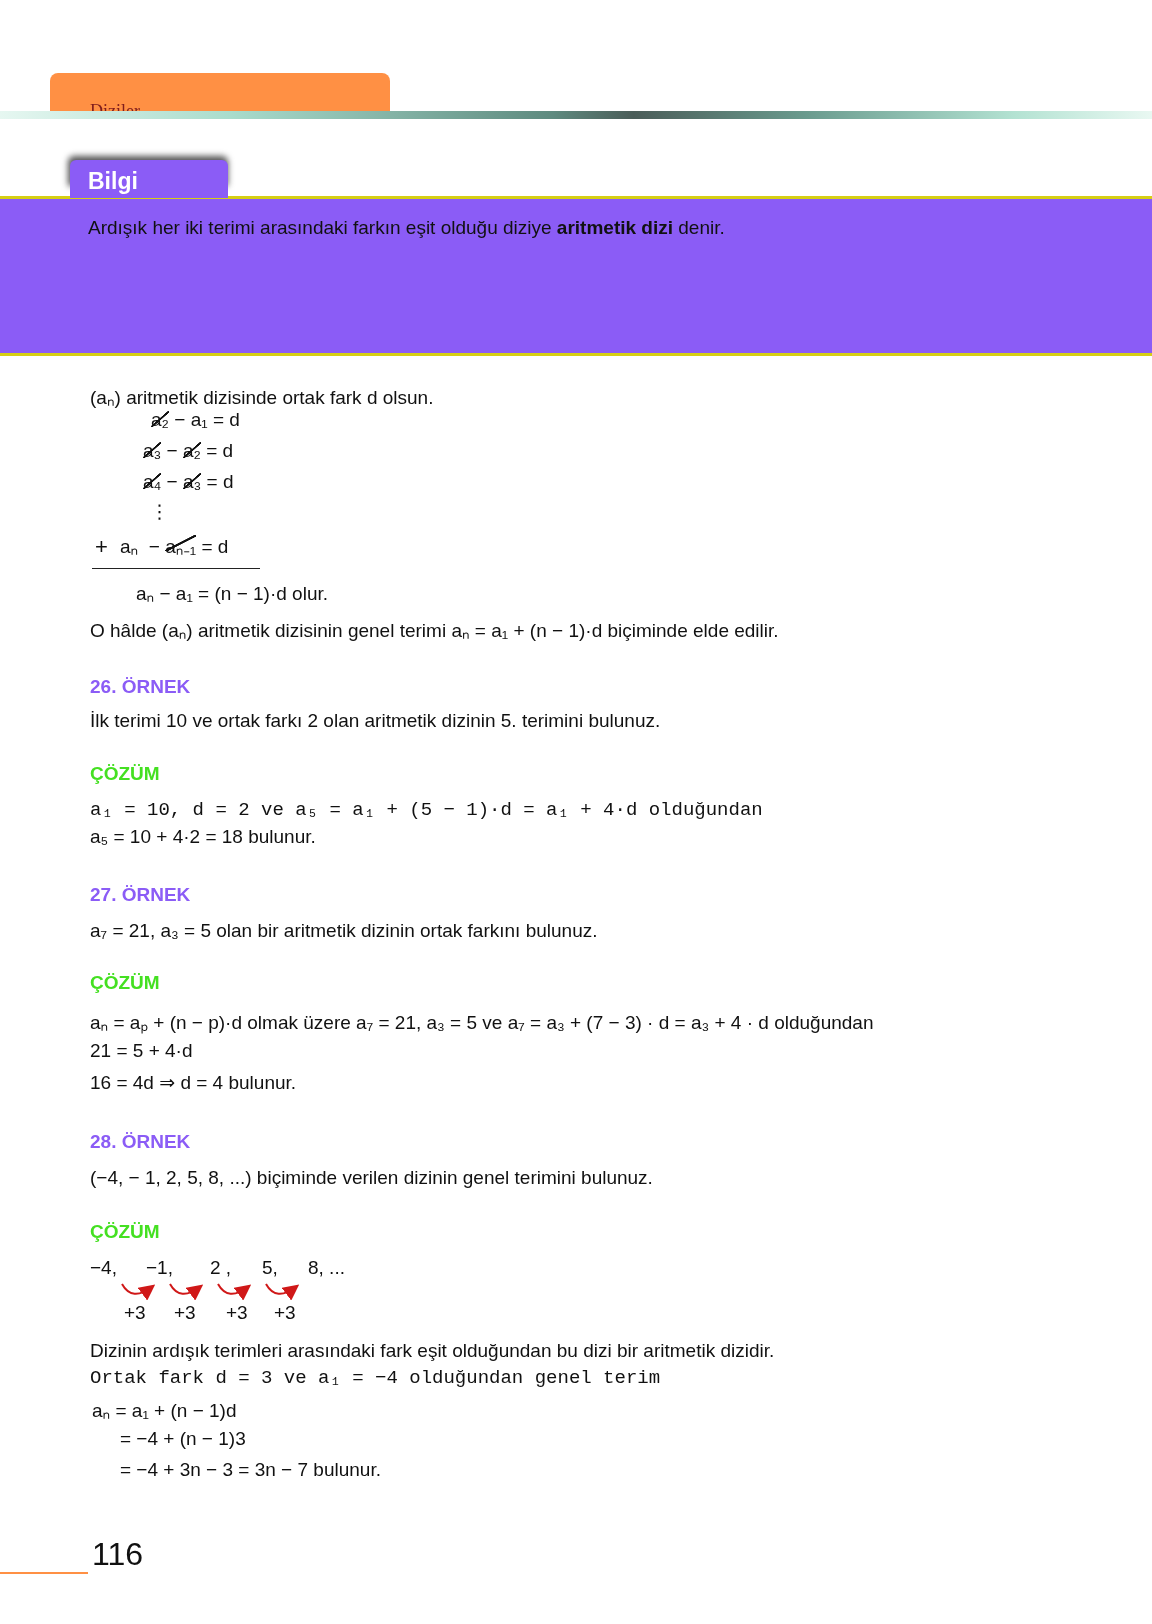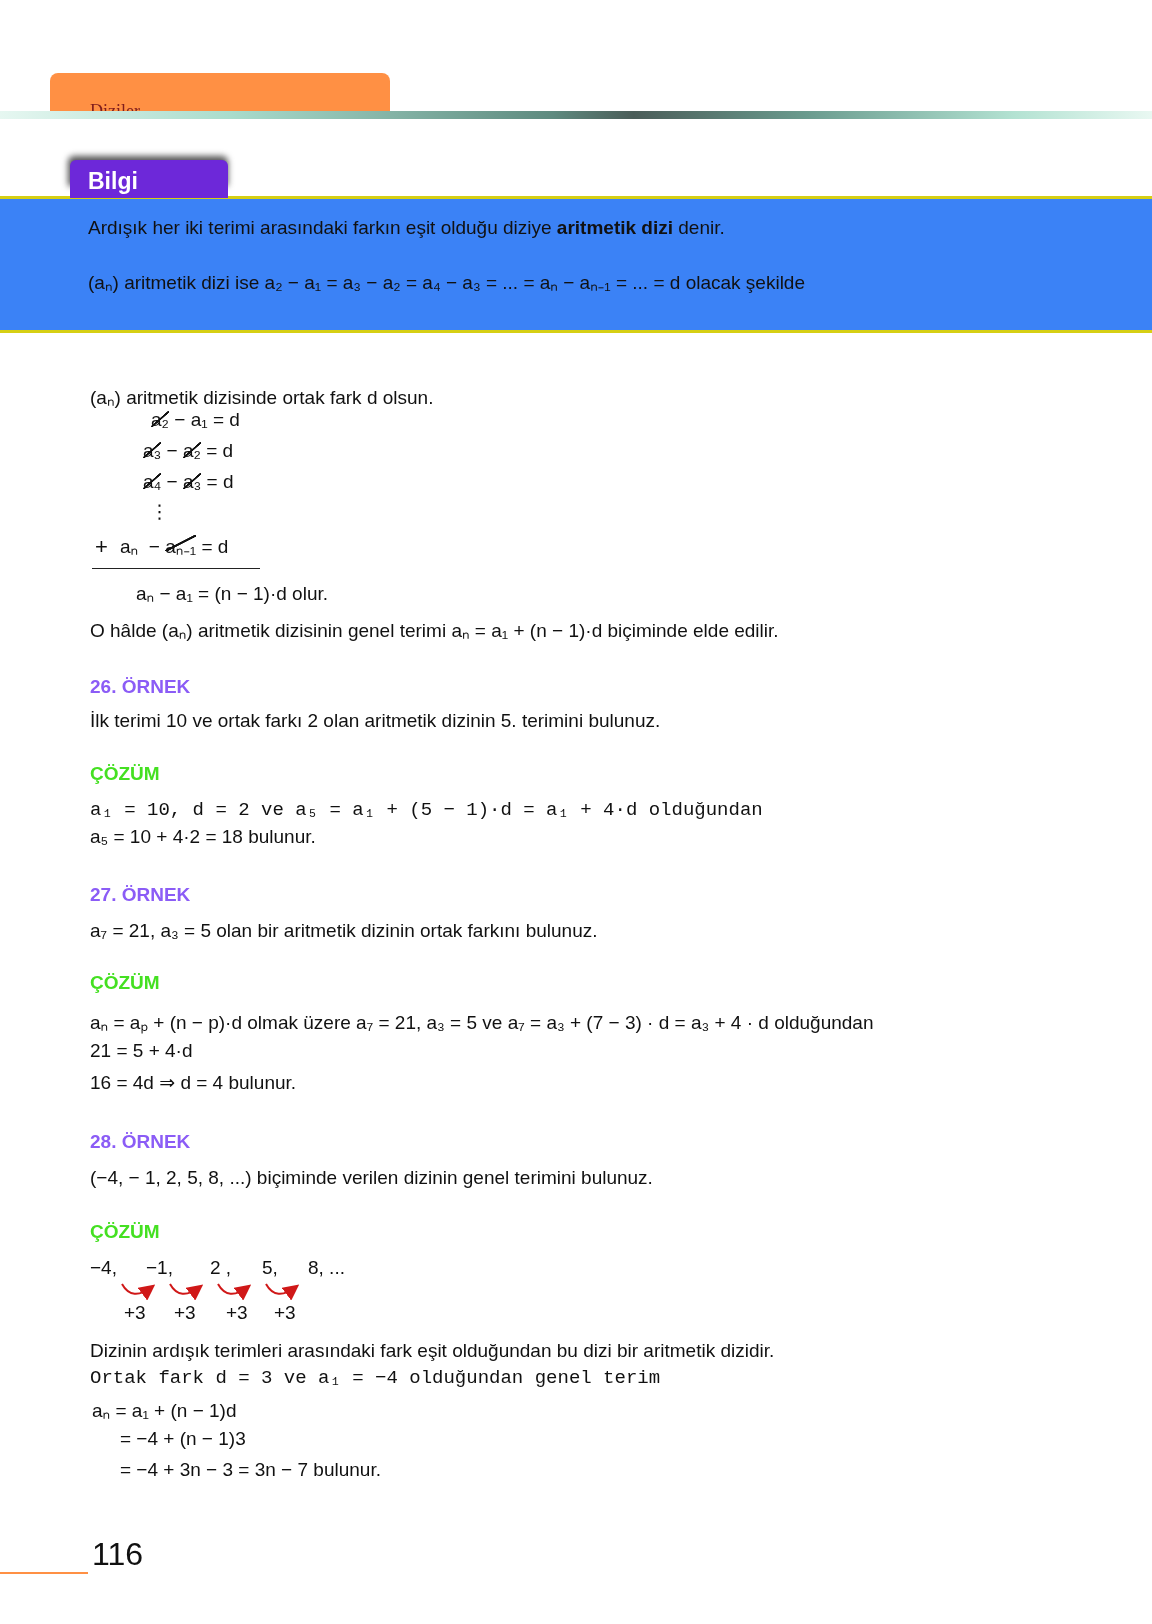--- a/index.html
+++ b/index.html
@@ -16,26 +16,26 @@
   .header-rule {
     left: 0; top: 111px; width: 1152px; height: 8px;
     background: linear-gradient(90deg, #e6f7f1 0%, #a9dccc 20%, #5e8a7f 48%, #4b5d59 55%, #6a9b8e 70%, #b3e2d2 88%, #e9f8f2 100%);
   }
   .bilgi-shadow {
     left: 68px; top: 156px; width: 160px; height: 30px;
     background: #555; filter: blur(3px); border-radius: 6px 6px 0 0;
   }
   .bilgi-tab {
     left: 70px; top: 160px; width: 158px; height: 38px;
-    background: #6d28d9; border-radius: 6px 6px 0 0;
+    background: #8b5cf6; border-radius: 6px 6px 0 0;
   }
   .bilgi-tab span { position: absolute; left: 18px; top: 8px; color: #fff; font-weight: bold; font-size: 23px; }
   .info-box {
-    left: 0; top: 196px; width: 1152px; height: 137px;
-    background: #3b82f6; border-top: 3px solid #d6cf14; border-bottom: 3px solid #d6cf14;
+    left: 0; top: 196px; width: 1152px; height: 160px;
+    background: #8b5cf6; border-top: 3px solid #d6cf14; border-bottom: 3px solid #d6cf14;
     box-sizing: border-box;
   }
   .line { position: absolute; white-space: nowrap; }
   .heading-ex { color: #8b5cf6; font-weight: bold; font-size: 19px; }
   .heading-sol { color: #44e021; font-weight: bold; font-size: 19px; }
   .strike { position: relative; display: inline-block; }
   .strike::after {
     content: ""; position: absolute; left: 0; top: 2px; width: 100%; height: 16px;
     background: linear-gradient(to bottom right, transparent 46%, #111 48%, #111 54%, transparent 56%);
   }
@@ -49,21 +49,20 @@
 <div class="abs chapter-tab">
   <span>Diziler</span>
 </div>
 <div class="abs header-rule"></div>
 
 <div class="abs bilgi-shadow"></div>
 <div class="abs info-box">
   <div class="line" style="left:88px; top:18px;">
     <span>Ardışık her iki terimi arasındaki farkın eşit olduğu diziye </span><b>aritmetik dizi</b><span> denir.</span>
   </div>
-  <div class="line" style="left:88px; top:70px;">(aₙ) aritmetik dizi ise a₂ − a₁ = a₃ − a₂ = a₄ − a₃ = ... = aₙ − aₙ₋₁ = ... = d olacak şekilde</div>
 </div>
 <div class="abs bilgi-tab">
   <span>Bilgi</span>
 </div>
 
 <div class="line" style="left:90px; top:384px;">(aₙ) aritmetik dizisinde ortak fark d olsun.</div>
 
 <div class="line" style="left:151px; top:409px;">
   <span class="strike">a₂</span>
   <span>−</span>

